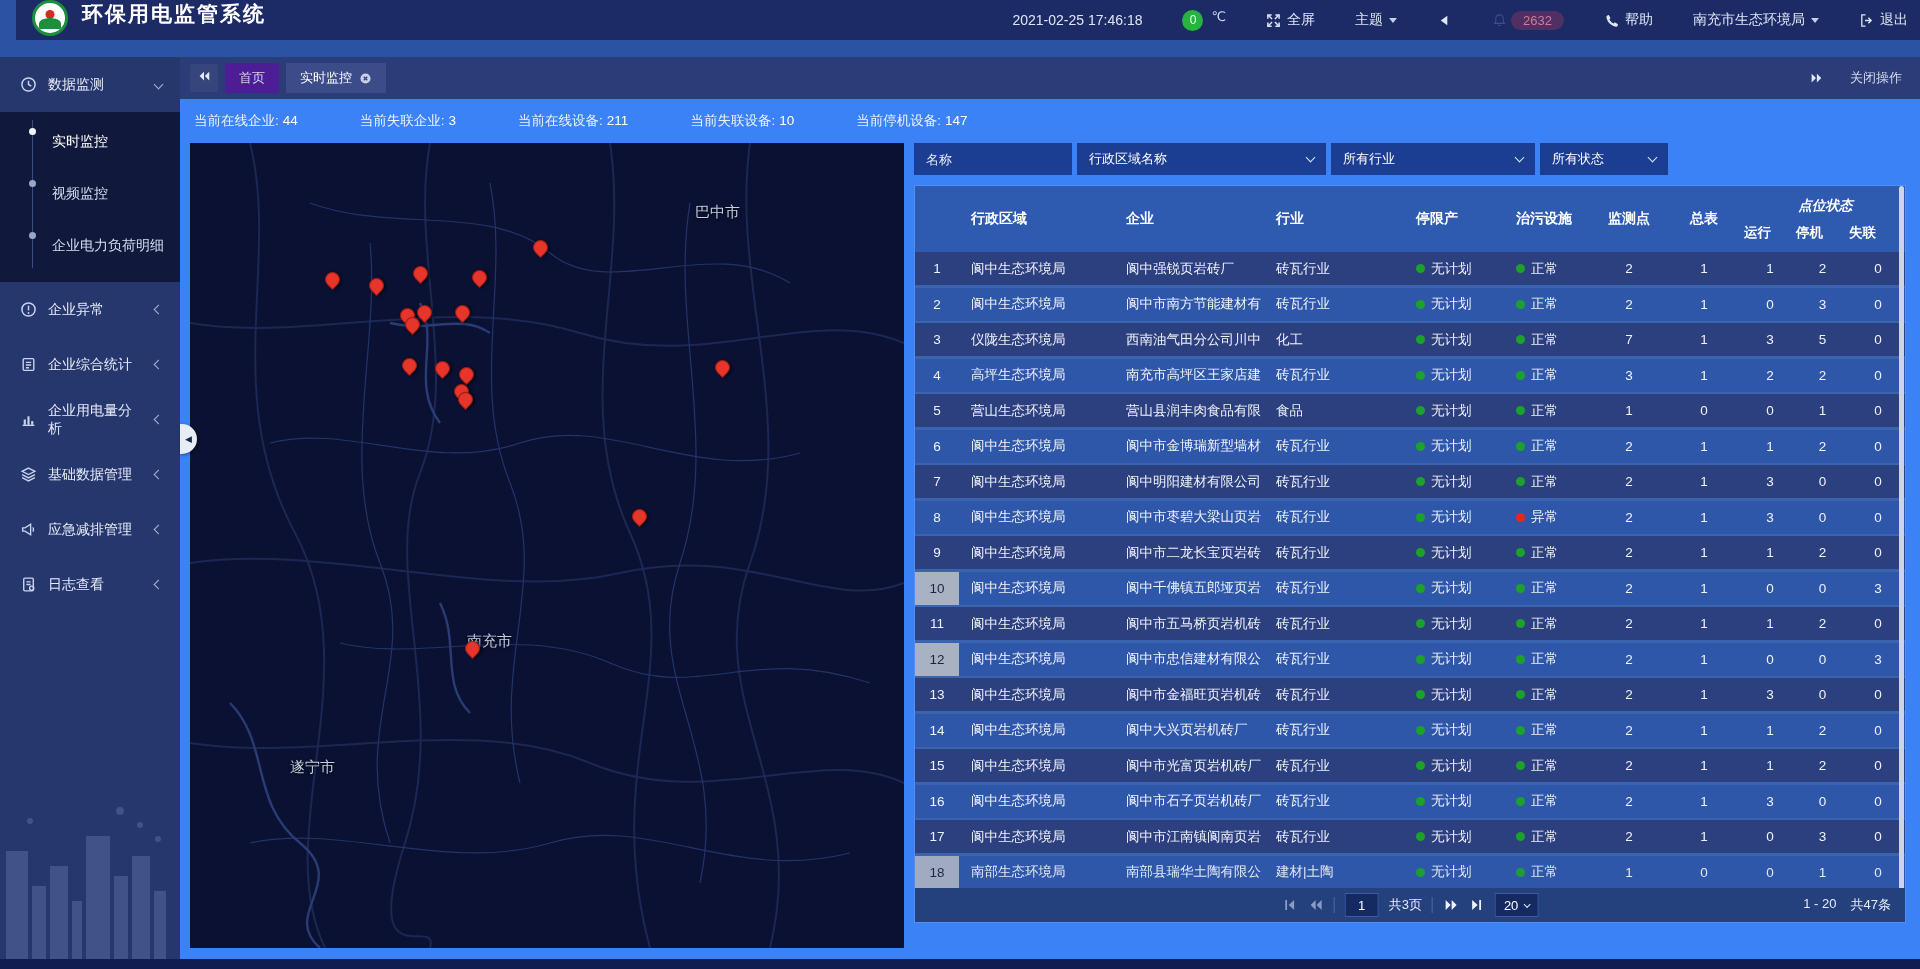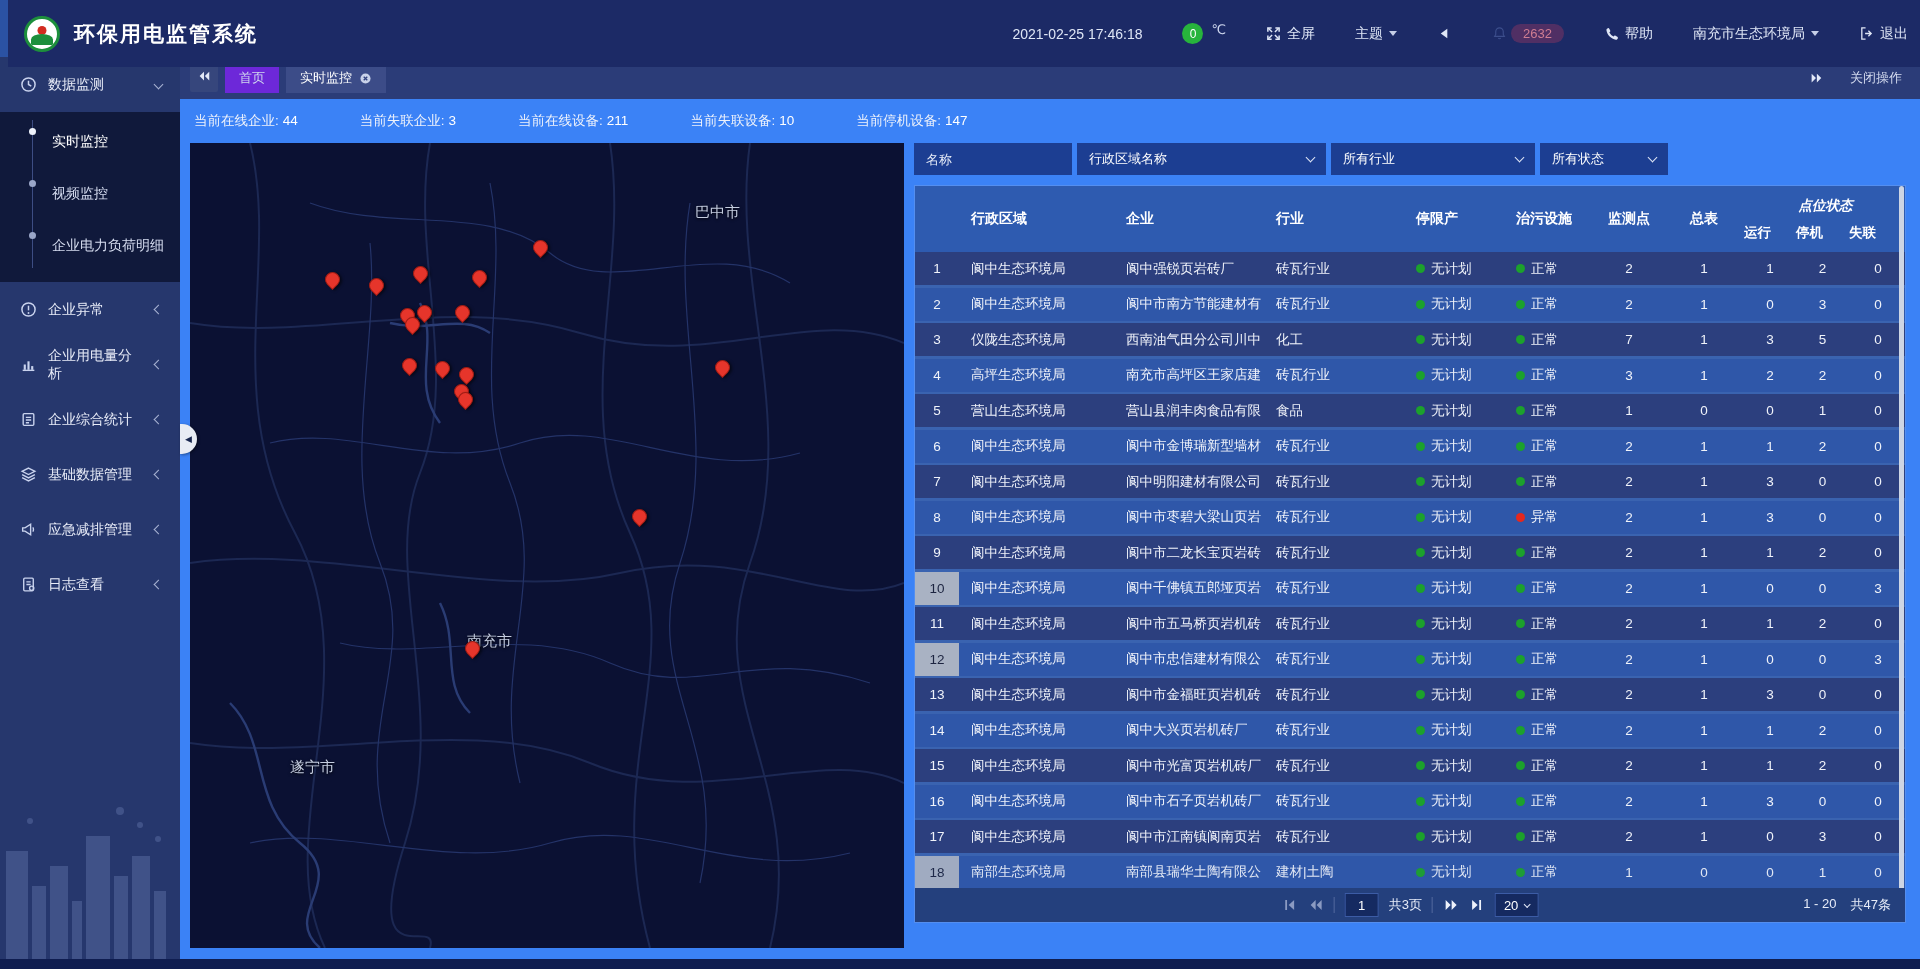--- a/index.html
+++ b/index.html
@@ -1,21 +1,21 @@
 <!DOCTYPE html>
 <html><head>
 <meta charset="utf-8">
 <style>
   *{box-sizing:border-box;margin:0;padding:0}
   html,body{width:1920px;height:969px;overflow:hidden}
   body{font-family:"Liberation Sans","DejaVu Sans",sans-serif;background:#2b52a3}
   .app{position:relative;width:1920px;height:969px;overflow:hidden}
 
   
-  .hdr{position:absolute;top:0;left:8px;right:0;height:67px;background:#1c2a66;display:flex;align-items:center;z-index:30}
+  .hdr{position:absolute;top:0;left:16px;right:0;height:40px;background:#1c2a66;display:flex;z-index:30}
   .logo{width:36px;height:36px;border-radius:50%;background:#fff;border:3px solid #1d8f3c;margin-left:16px;position:relative;overflow:hidden}
   .logo::before{content:"";position:absolute;left:50%;top:7px;transform:translateX(-50%);width:9px;height:9px;border-radius:50%;background:#d22c20}
   .logo::after{content:"";position:absolute;left:50%;bottom:4px;transform:translateX(-50%);width:22px;height:11px;border-radius:50% 50% 0 0;background:#1d8f3c}
   .hdr-title{color:#fff;font-size:21px;font-weight:bold;letter-spacing:2px;margin-left:14px}
   .hdr-right{margin-left:auto;display:flex;align-items:center;gap:40px;padding-right:12px;color:#dfe6f6;font-size:14px}
   .hdr-item{display:flex;align-items:center;gap:6px;white-space:nowrap}
   .hdr-item svg{width:15px;height:15px;display:block}
   .temp-badge{width:21px;height:21px;border-radius:50%;background:#27b43c;color:#fff;font-size:12px;display:flex;align-items:center;justify-content:center}
   .temp-unit{font-size:13px;color:#cfd8ef;margin-left:2px;position:relative;top:-4px}
   .notif{display:flex;align-items:center;gap:4px}
@@ -38,21 +38,21 @@
   .submenu-item{height:52px;display:flex;align-items:center;padding-left:52px;color:#d6ddf0;font-size:14px;position:relative;cursor:pointer}
   .sub-dot{position:absolute;left:29px;top:50%;margin-top:-14px;width:7px;height:7px;border-radius:50%;background:#9aa6c8}
   .submenu-item.active{color:#fff}
   .submenu-item.active .sub-dot{background:#eef2fb}
   .skyline{position:absolute;left:0;right:0;bottom:8px;height:170px;opacity:.22;color:#9fb2e8}
 
   
   .tabbar{position:absolute;top:57px;left:180px;right:0;height:42px;background:#2b3c78;display:flex;align-items:center;padding-left:10px;gap:7px;z-index:10}
   .tab-nav{width:28px;height:28px;background:#36467c;border-radius:2px;display:flex;align-items:center;justify-content:center;color:#e3e9f8;cursor:pointer}
   .tab-nav svg{width:14px;height:14px}
-  .tab{height:30px;padding:0 14px;display:flex;align-items:center;gap:7px;font-size:13px;color:#cfd7ee;background:#6d28d9;cursor:pointer}
+  .tab{height:30px;padding:0 14px;display:flex;align-items:center;gap:7px;font-size:13px;color:#cfd7ee;background:#4c1d95;cursor:pointer}
   .tab.active{background:#3c4c88;color:#fff}
   .tab-close svg{width:13px;height:13px;display:block}
   .tabbar-right{margin-left:auto;display:flex;align-items:center;gap:20px;padding-right:18px;color:#d5dcf0;font-size:13px}
   .tabbar-right svg{width:14px;height:14px;display:block;color:#e3e9f8}
 
   
   .workspace{position:absolute;top:99px;left:180px;right:0;bottom:0;background:#3b82f6}
   .statsbar{height:44px;display:flex;align-items:center;gap:62px;padding-left:14px;color:#eef2fb;font-size:13.5px}
   .stat-item b{font-weight:normal;color:#fff;margin-left:4px}
   .panels{display:flex;gap:10px;padding:0 14px 0 10px;align-items:flex-start}
@@ -211,38 +211,38 @@
               <circle cx="8" cy="8" r="6.2"></circle>
               <path d="M8 4.4v4.4"></path>
               <circle cx="8" cy="11.3" r="0.9" fill="currentColor" stroke="none"></circle>
             </svg>
           </span>
           <span class="mi-label">企业异常</span>
           <span class="chev left"></span>
         </div>
         <div class="menu-item">
           <span class="mi-icon">
+            <svg viewBox="0 0 16 16" fill="none" stroke="currentColor" stroke-width="1.3">
+              <rect x="3" y="2.5" width="10" height="11" rx="1"></rect>
+              <path d="M5.5 6h5M5.5 8.5h5M5.5 11h3"></path>
+            </svg>
+          </span>
+          <span class="mi-label">企业综合统计</span>
+          <span class="chev left"></span>
+        </div>
+        <div class="menu-item">
+          <span class="mi-icon">
             <svg viewBox="0 0 16 16">
               <path d="M2.5 13.5h11" stroke="currentColor" stroke-width="1.3"></path>
               <rect x="3.5" y="8" width="2" height="5" fill="currentColor"></rect>
               <rect x="7" y="5" width="2" height="8" fill="currentColor"></rect>
               <rect x="10.5" y="9.5" width="2" height="3.5" fill="currentColor"></rect>
             </svg>
           </span>
           <span class="mi-label">企业用电量分析</span>
-          <span class="chev left"></span>
-        </div>
-        <div class="menu-item">
-          <span class="mi-icon">
-            <svg viewBox="0 0 16 16" fill="none" stroke="currentColor" stroke-width="1.3">
-              <rect x="3" y="2.5" width="10" height="11" rx="1"></rect>
-              <path d="M5.5 6h5M5.5 8.5h5M5.5 11h3"></path>
-            </svg>
-          </span>
-          <span class="mi-label">企业综合统计</span>
           <span class="chev left"></span>
         </div>
         <div class="menu-item">
           <span class="mi-icon">
             <svg viewBox="0 0 16 16" fill="none" stroke="currentColor" stroke-width="1.3">
               <path d="M8 2l6 3-6 3-6-3z"></path>
               <path d="M2 8.2l6 3 6-3M2 11l6 3 6-3"></path>
             </svg>
           </span>
           <span class="mi-label">基础数据管理</span>

